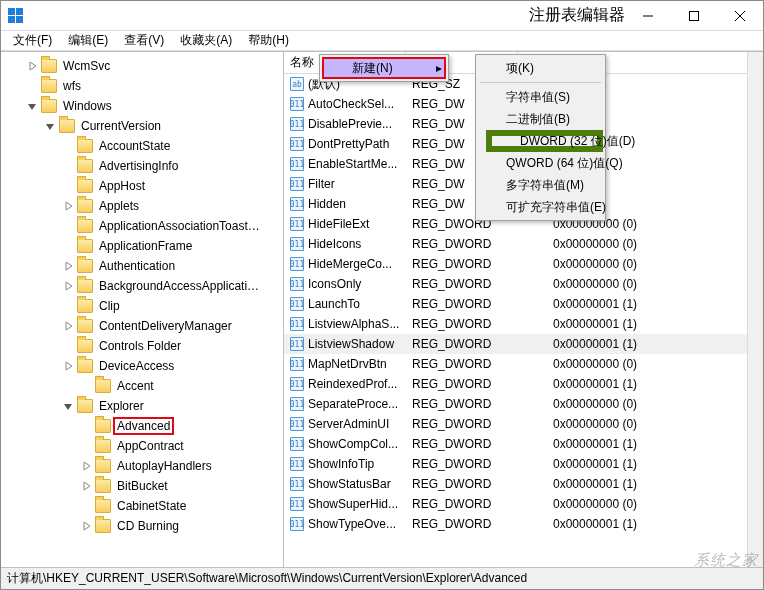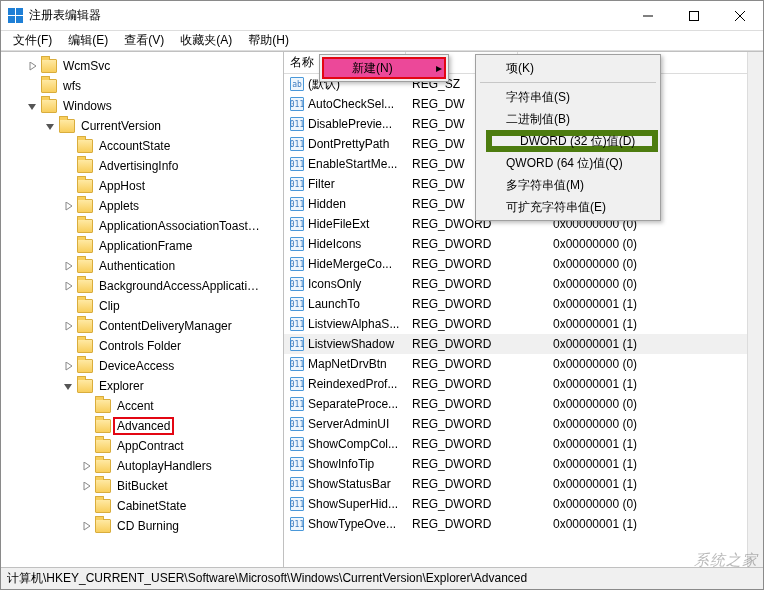--- a/index.html
+++ b/index.html
@@ -1,21 +1,21 @@
 <!DOCTYPE html>
 <html><head>
 <meta charset="utf-8">
 <style>
 * { margin: 0; padding: 0; box-sizing: border-box; font-family: "Microsoft YaHei", "SimSun", sans-serif; font-size: 12px; -webkit-user-select: none; user-select: none; }
 html, body { width: 764px; height: 590px; background: #fff; overflow: hidden; }
 .window { width: 764px; height: 590px; border: 1px solid #8a8a8a; display: flex; flex-direction: column; }
 .titlebar { height: 30px; display: flex; align-items: center; padding-left: 6px; background: #fff; border-bottom: 1px solid #ddd; }
 .title-icon { width: 16px; height: 16px; margin-right: 6px; display: flex; flex-wrap: wrap; }
 .title-icon span { width: 7px; height: 7px; background: #1e7fd6; margin: 0.5px; }
-.title-text { flex: 1; font-size: 12px; }
+.title-text { flex: 1; font-size: 16px; text-align: right; }
 .winbtns { display: flex; height: 100%; }
 .winbtn { width: 46px; height: 30px; display: flex; align-items: center; justify-content: center; }
 .winbtn svg { width: 10px; height: 10px; }
 .menubar { height: 20px; display: flex; align-items: center; padding: 0 4px; background: #fff; border-bottom: 1px solid #ddd; }
 .menu-item { padding: 2px 8px; cursor: default; }
 .content { flex: 1; display: flex; min-height: 0; border-top: 1px solid #c0c0c0; }
 .tree-panel { width: 283px; overflow: auto; border-right: 1px solid #c0c0c0; position: relative; }
 .table-panel { flex: 1; overflow: auto; position: relative; }
 .statusbar { height: 22px; border-top: 1px solid #c0c0c0; padding: 2px 6px; display: flex; align-items: center; background: #f0f0f0; white-space: nowrap; overflow: hidden; }
 .tree { padding: 4px 2px; white-space: nowrap; }
@@ -37,24 +37,24 @@
 .tr { display: flex; height: 20px; align-items: center; }
 .tr.selected { background: #f0f0f0; }
 .td { padding: 0 6px; white-space: nowrap; overflow: hidden; text-overflow: ellipsis; }
 .td.name { width: 122px; display: flex; align-items: center; }
 .td.type { width: 112px; }
 .td.data { flex: 1; margin-left: 29px; }
 .val-icon { width: 14px; height: 14px; margin-right: 4px; border: 1px solid #4a98d9; display: inline-flex; align-items: center; justify-content: center; font-size: 8px; color: #3a7abf; border-radius: 1px; background: #eef6fd; font-family: monospace; }
 .context-menu { position: absolute; background: #f0f0f0; border: 1px solid #a0a0a0; box-shadow: 2px 2px 4px rgba(0,0,0,0.25); z-index: 10; padding: 2px; }
 .cm-row { height: 22px; display: flex; align-items: center; padding: 0 24px 0 28px; cursor: default; white-space: nowrap; }
 .cm-row .arrow { position: absolute; right: 6px; }
-.cm-row.new-highlight { border: 2px solid #e30613; background: #ec4899; }
+.cm-row.new-highlight { border: 2px solid #e30613; background: #c4b5fd; }
 .cm-sep { height: 1px; background: #c7c7c7; margin: 3px 2px; }
 .cm1 { left: 35px; top: 2px; width: 130px; }
-.cm2 { left: 191px; top: 2px; width: 186px; }
+.cm2 { left: 191px; top: 2px; width: 131px; }
 .cm-row.dword { border: 6px solid #4d7c0f; margin-left: 8px; }
 .scrollbar-v { position: absolute; right: 0; top: 0; bottom: 0; width: 16px; background: #f0f0f0; border-left: 1px solid #dcdcdc; }
 .watermark { position: absolute; right: 6px; bottom: 20px; opacity: 0.28; font-size: 15px; font-style: italic; font-family: serif; letter-spacing: 1px; }
 </style>
 </head>
 <body>
 
 <div class="window">
   <div class="titlebar">
     <span class="title-icon">
@@ -217,34 +217,34 @@
               <span class="spacer" style="width:58px"></span>
               <span class="expander">
                 <svg viewBox="0 0 9 9">
                   <path d="M2 0 L2 8 L8 4 Z" fill="none" stroke="#888" stroke-width="1"></path>
                 </svg>
               </span>
               <span class="folder-icon"></span>
               <span class="label">DeviceAccess</span>
             </div>
             <div class="row">
+              <span class="spacer" style="width:76px"></span>
+              <span class="expander"></span>
+              <span class="folder-icon"></span>
+              <span class="label">Accent</span>
+            </div>
+            <div class="row">
               <span class="spacer" style="width:58px"></span>
               <span class="expander">
                 <svg viewBox="0 0 9 9">
                   <path d="M0 2 L8 2 L4 8 Z" fill="#555"></path>
                 </svg>
               </span>
               <span class="folder-icon"></span>
               <span class="label">Explorer</span>
-            </div>
-            <div class="row">
-              <span class="spacer" style="width:76px"></span>
-              <span class="expander"></span>
-              <span class="folder-icon"></span>
-              <span class="label">Accent</span>
             </div>
             <div class="row">
               <span class="spacer" style="width:76px"></span>
               <span class="expander"></span>
               <span class="folder-icon"></span>
               <span class="label highlight-red">Advanced</span>
             </div>
             <div class="row">
               <span class="spacer" style="width:76px"></span>
               <span class="expander"></span>

